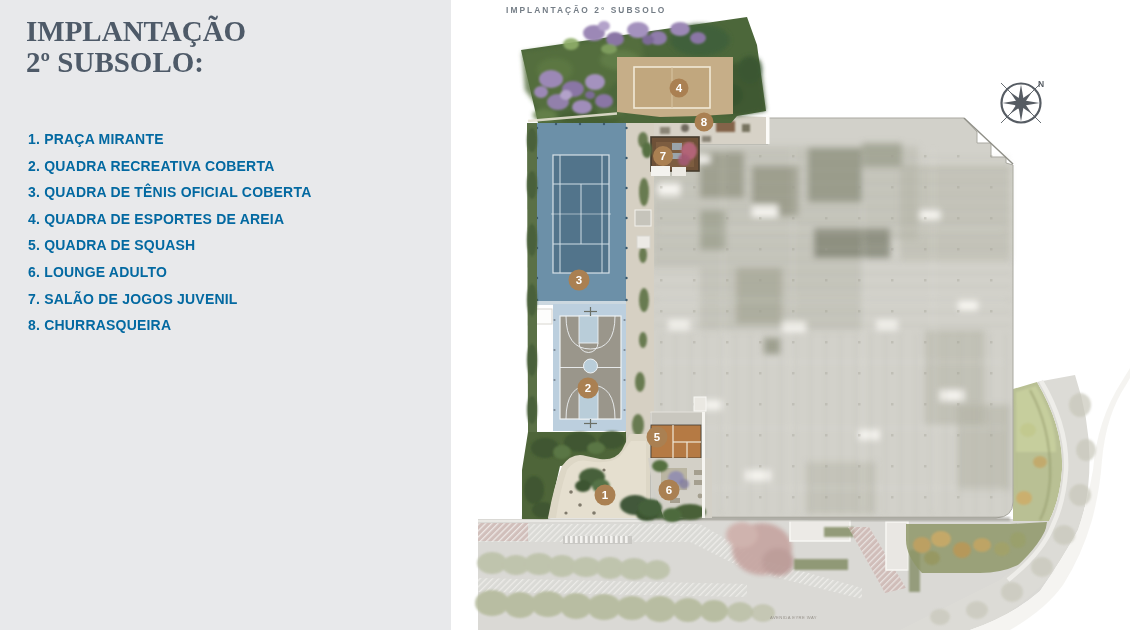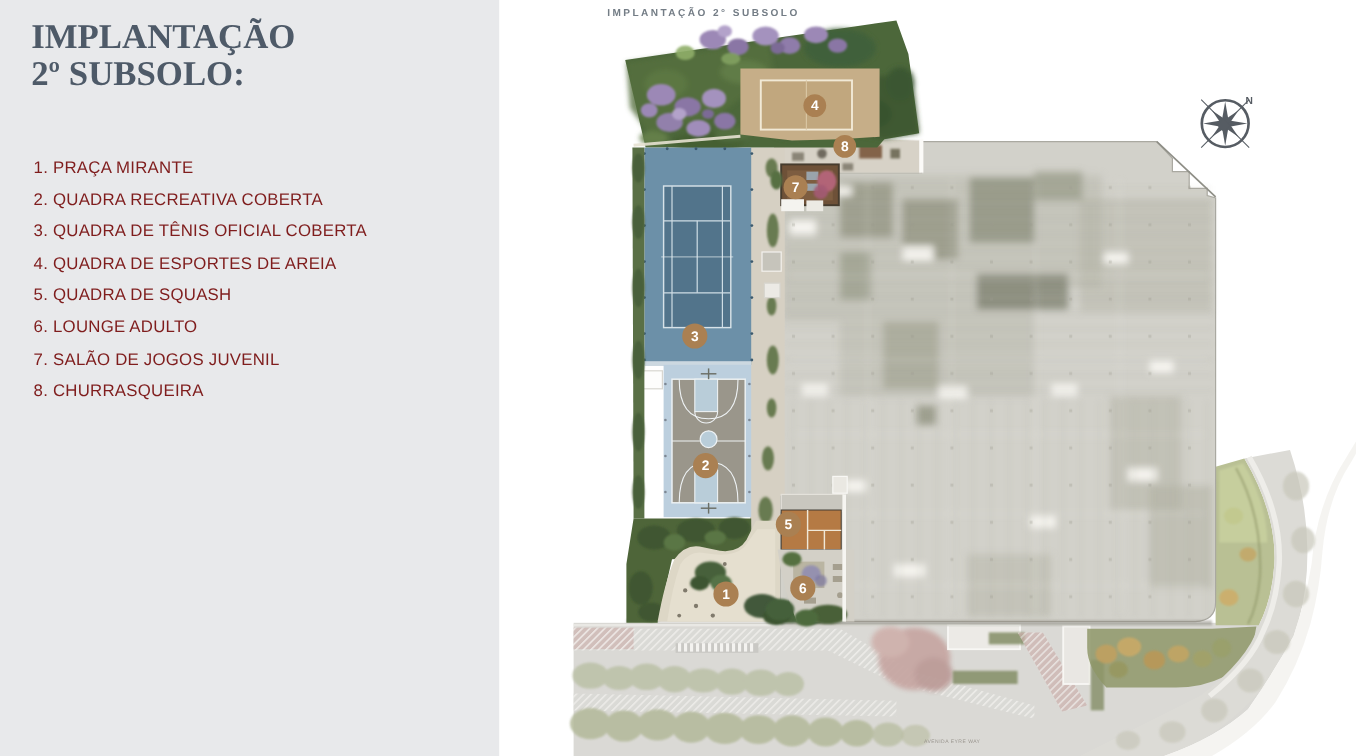--- a/index.html
+++ b/index.html
@@ -1,22 +1,22 @@
 <!DOCTYPE html>
 <html><head>
 <meta charset="utf-8">
 <style>
   html,body{margin:0;padding:0;width:1130px;height:630px;overflow:hidden;background:#fff;
     font-family:"Liberation Sans",sans-serif;}
   #stage{position:relative;width:1130px;height:630px;}
-  #panel{position:absolute;left:0;top:0;width:416px;height:630px;background:#e8e9eb;}
+  #panel{position:absolute;left:0;top:0;width:451px;height:630px;background:#e8e9eb;}
   #title{position:absolute;left:26px;top:16px;color:#4e5a68;
     font-family:"Liberation Serif",serif;font-weight:bold;font-size:29px;line-height:31px;
     letter-spacing:0px;}
-  #legend{position:absolute;left:28px;top:126px;color:#7f1d1d;font-weight:normal;
+  #legend{position:absolute;left:28px;top:126px;color:#0369a1;font-weight:bold;
     font-size:14px;line-height:26.6px;letter-spacing:0.2px;}
   svg{position:absolute;left:0;top:0;}
 </style>
 </head>
 <body>
 <div id="stage">
 
   <div id="panel">
 
     <div id="title">IMPLANTAÇÃO<br>2º SUBSOLO:</div>

